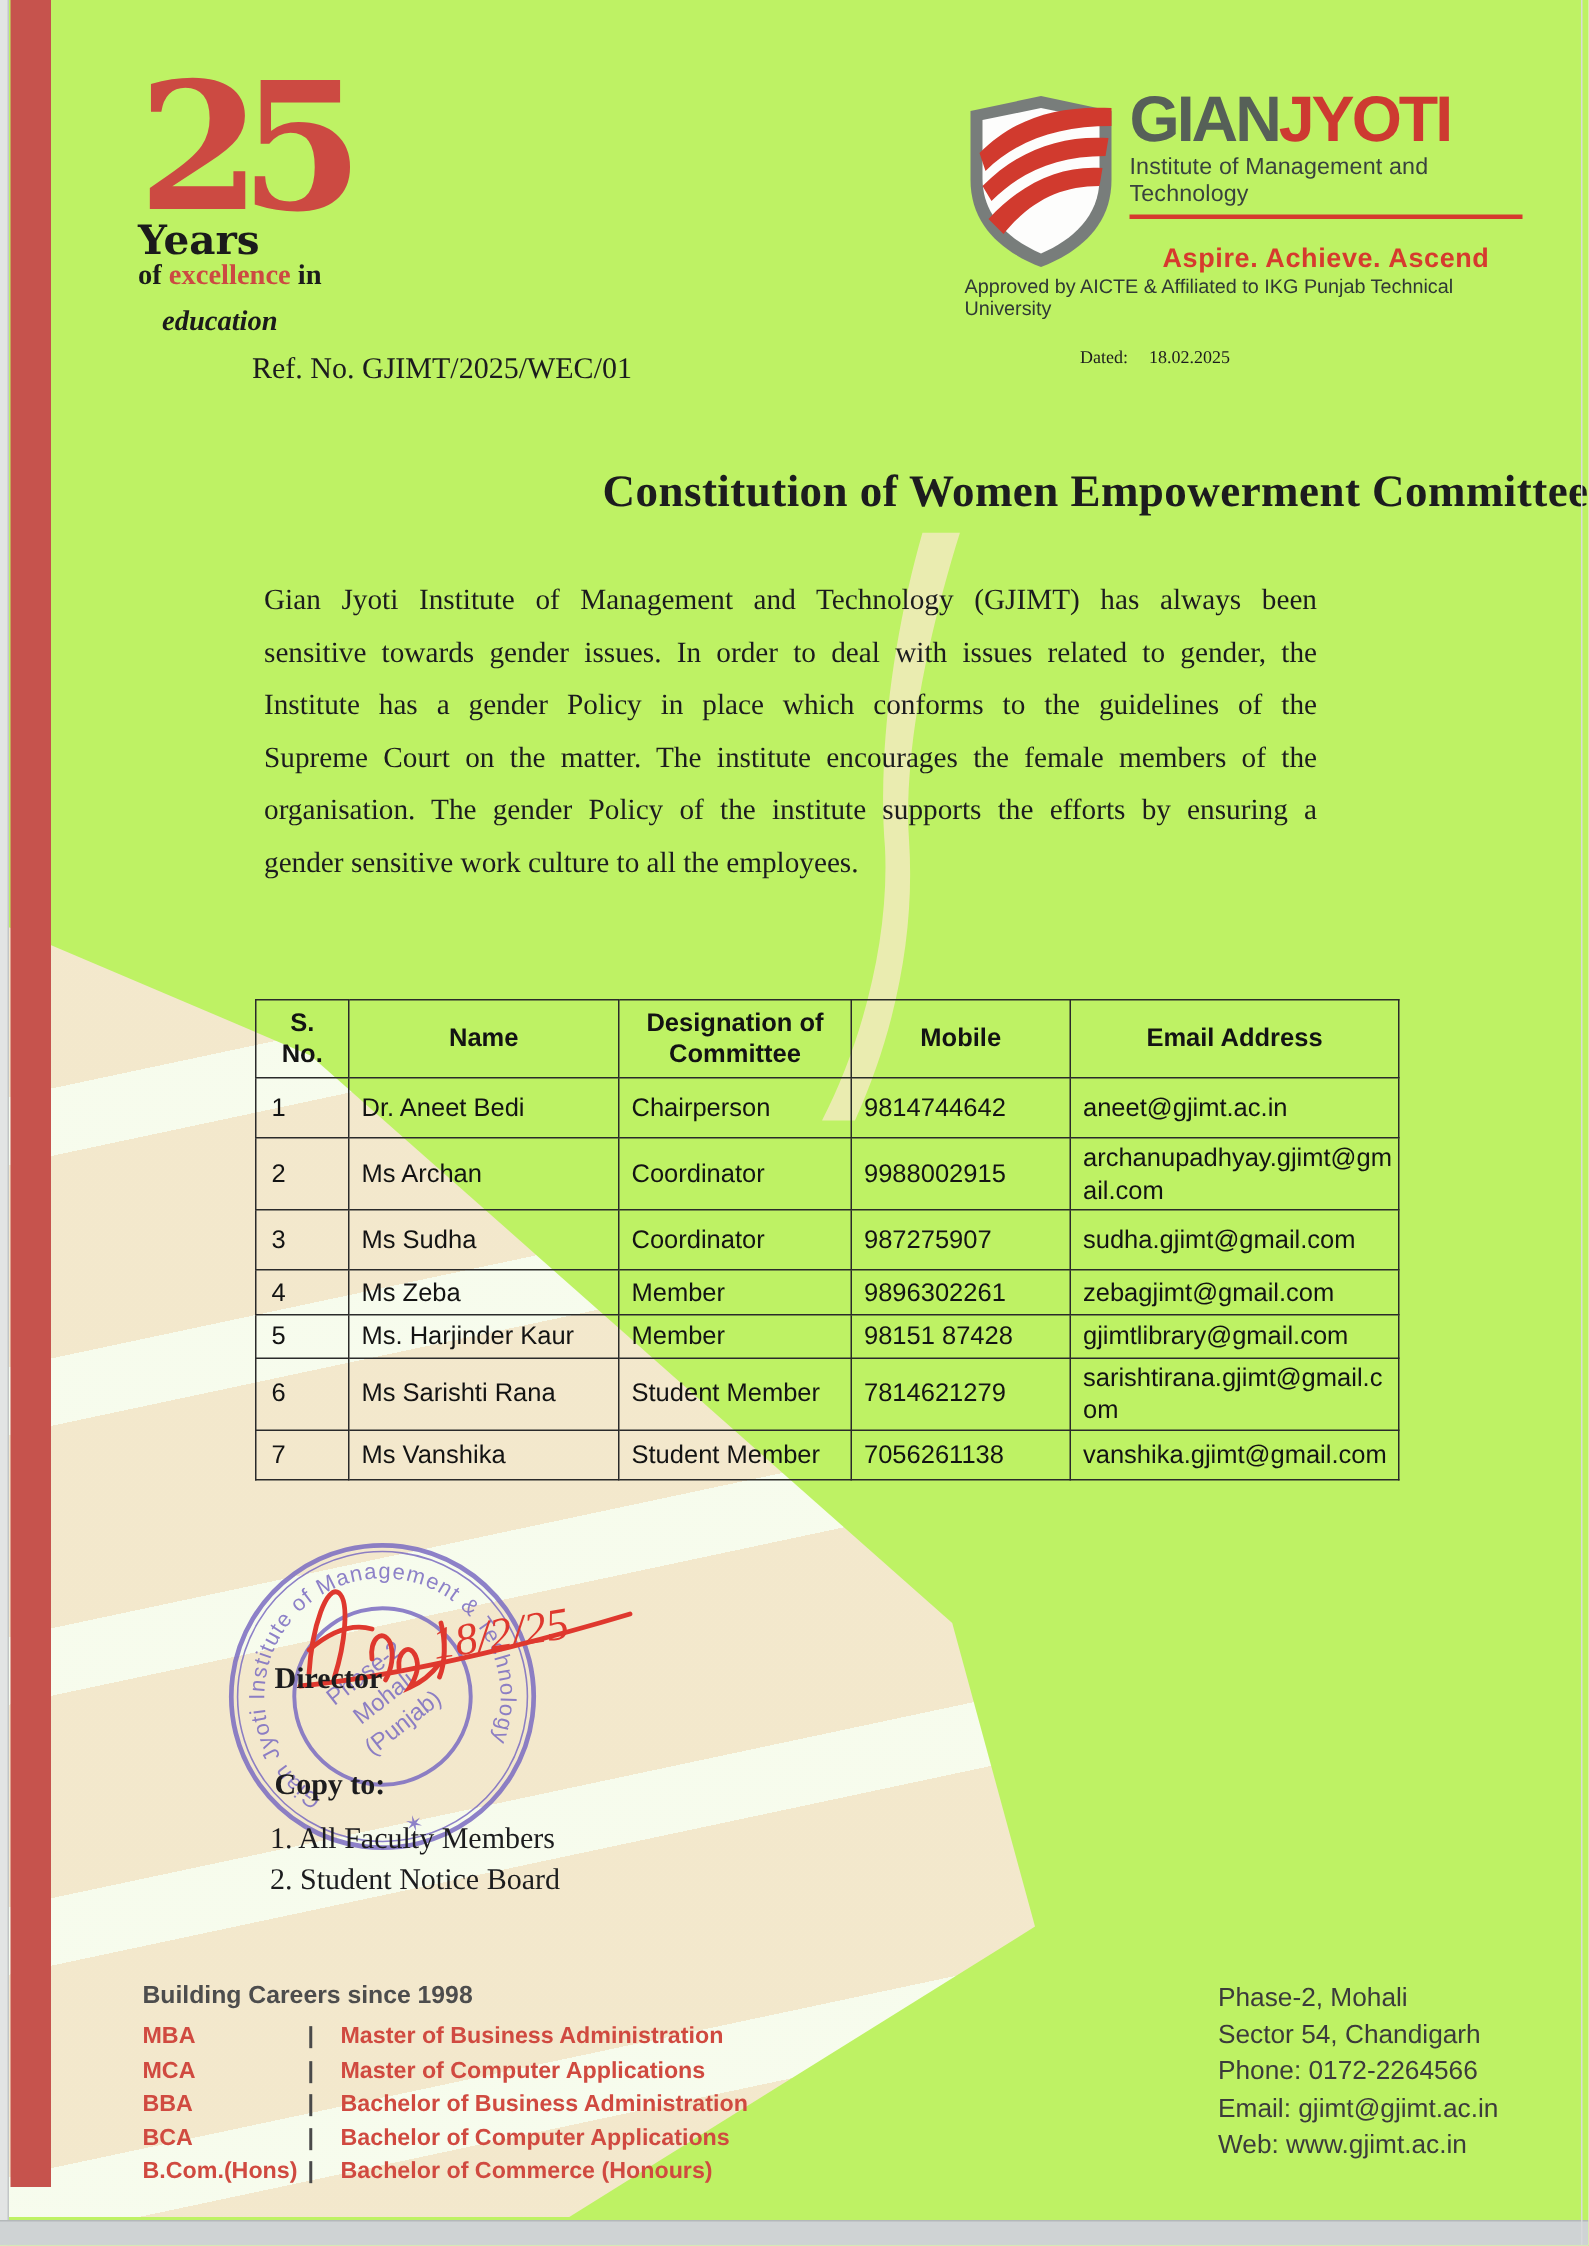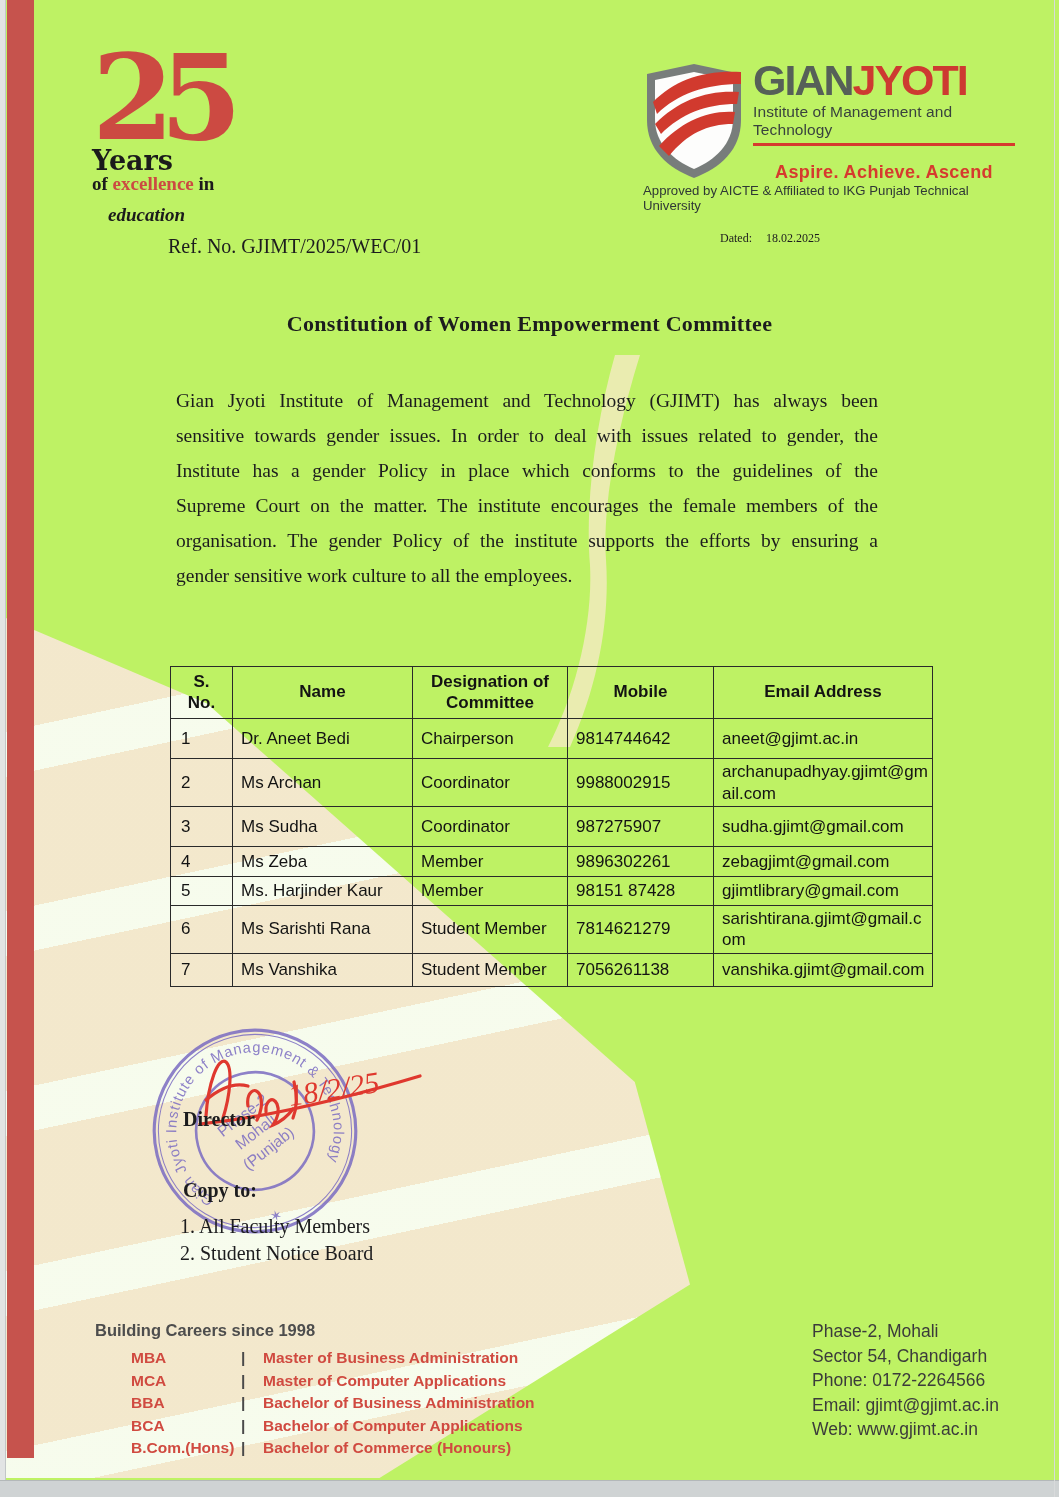--- a/index.html
+++ b/index.html
@@ -33,21 +33,21 @@
   .brand .bsub{font-size:15.5px;color:#39423e;margin-top:1px;letter-spacing:.1px;}
   .brand .brule{height:3px;background:#d63a2e;margin-top:4px;}
   .brand .btag{font-weight:700;font-size:18px;color:#d63a2e;margin-top:16px;text-align:center;letter-spacing:.4px;}
   .approval{position:absolute;left:643px;top:183px;width:372px;z-index:2;font-family:"Liberation Sans",sans-serif;
     font-size:13.2px;color:#2f3835;}
   
   .ref{position:absolute;left:168px;top:235px;font-size:20px;z-index:2;}
   .dated{position:absolute;left:720px;top:231px;font-size:12px;z-index:2;text-align:right;}
   .dated .val{margin-left:14px;}
   
-  .title{position:absolute;left:0;width:100%;top:311px;text-align:center;font-size:22px;font-weight:700;letter-spacing:.3px;z-index:2;}
+  .title{position:absolute;left:0;width:100%;top:311px;text-align:right;font-size:30px;font-weight:700;letter-spacing:.3px;z-index:2;}
   
   .para{position:absolute;left:176px;top:383px;width:702px;font-size:19.5px;z-index:2;}
   .para .line{height:35px;line-height:35px;text-align:justify;text-align-last:justify;white-space:normal;}
   .para .line:last-child{text-align-last:left;}
   
   table.committee{position:absolute;left:170px;top:666px;border-collapse:collapse;z-index:2;
     font-family:"Liberation Sans",sans-serif;font-size:17px;color:#131313;table-layout:fixed;}
   .committee th,.committee td{border:1.6px solid #2a2a2a;padding:2px 8px;vertical-align:middle;background:transparent;}
   .committee th{font-weight:700;text-align:center;height:47px;line-height:1.2;}
   .committee td:nth-child(1){padding-left:10px;}
@@ -63,21 +63,21 @@
   .stamp{position:absolute;left:150px;top:1026px;z-index:1;transform:rotate(-14deg);opacity:.85;}
   .sig{position:absolute;left:190px;top:1040px;z-index:3;}
   .director{position:absolute;left:183px;top:1108px;font-weight:700;font-size:20px;z-index:3;}
   .copyto{position:absolute;left:183px;top:1179px;font-weight:700;font-size:20px;z-index:3;}
   .copylist{position:absolute;left:180px;top:1213px;font-size:20px;line-height:27px;z-index:3;}
   
   .ftitle{position:absolute;left:95px;top:1321px;z-index:2;font-family:"Liberation Sans",sans-serif;
     font-weight:700;font-size:16.5px;color:#4d4d4d;}
   .courses{position:absolute;left:95px;top:1347px;z-index:2;font-family:"Liberation Sans",sans-serif;
     font-weight:700;font-size:15.5px;color:#d04a40;}
-  .courses .crow{display:flex;height:22.5px;line-height:22.5px;margin-left:36px;}
+  .courses .crow{display:flex;height:22.5px;line-height:22.5px;}
   .courses .abbr{width:110px;}
   .courses .pipe{width:22px;color:#4a4a4a;}
   .address{position:absolute;left:812px;top:1319px;z-index:2;font-family:"Liberation Sans",sans-serif;
     font-size:17.5px;color:#3b3b3b;line-height:24.5px;}
 </style>
 </head>
 <body>
 
 <div class="page">
 

